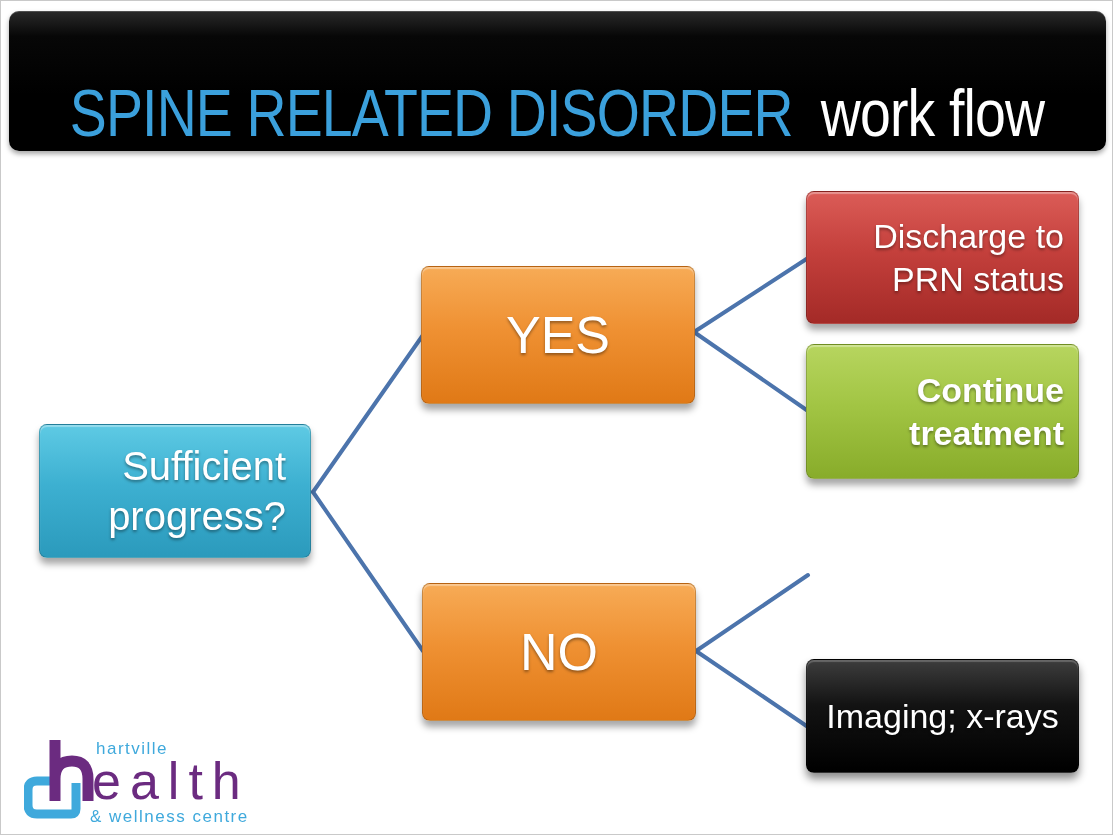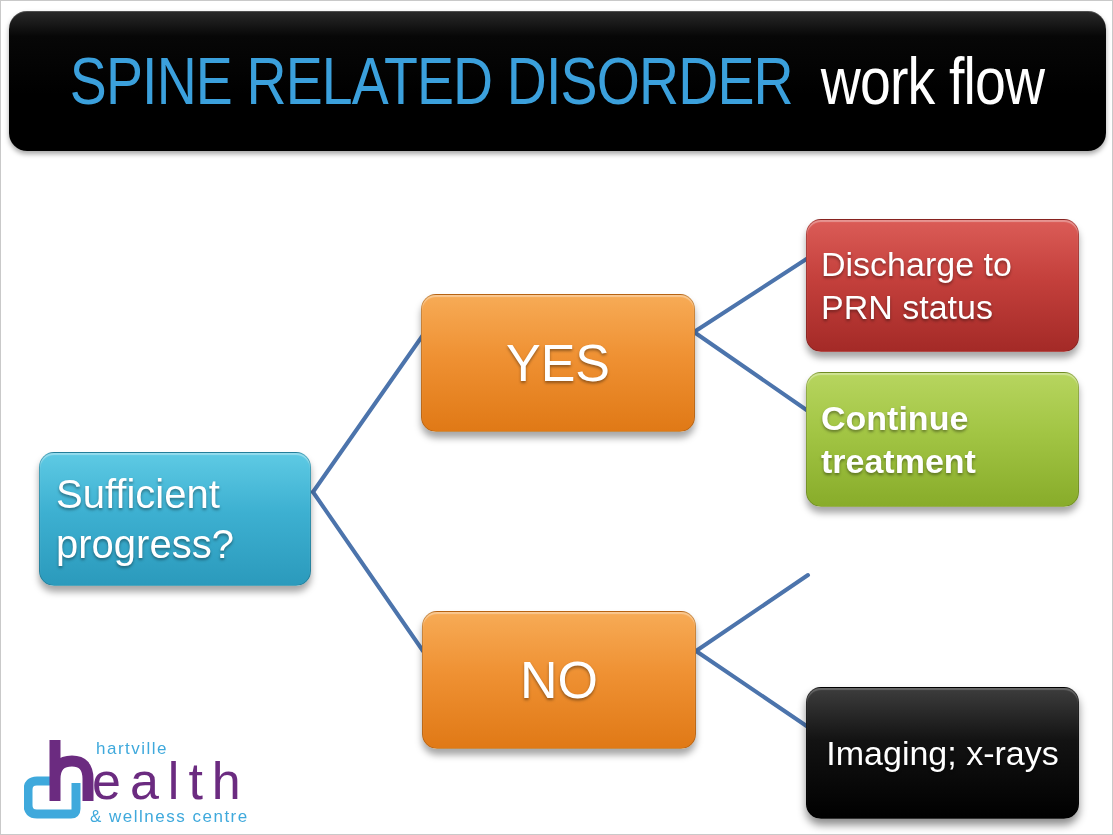--- a/index.html
+++ b/index.html
@@ -13,24 +13,24 @@
     overflow: hidden;
     font-family: "Liberation Sans", sans-serif;
   }
 
   
   .banner {
     position: absolute;
     left: 8px; top: 10px;
     width: 1097px; height: 140px;
     background: linear-gradient(180deg, #2a2a2a 0%, #070707 18%, #000000 60%);
-    border-radius: 18px;
+    border-radius: 10px;
     box-shadow: 0 3px 5px rgba(0,0,0,0.35), inset 0 1px 0 rgba(255,255,255,0.18);
     display: flex;
-    align-items: center;
+    align-items: flex-end;
     justify-content: center;
   }
   .banner-text {
     white-space: nowrap;
     font-size: 66px;
     font-weight: 500;
     letter-spacing: -1px;
     transform: scaleX(0.84);
     transform-origin: center;
   }
@@ -46,37 +46,36 @@
   }
   .connectors line {
     stroke: #4C74AC;
     stroke-width: 4;
     stroke-linecap: round;
   }
 
   
   .node {
     position: absolute;
-    border-radius: 15px;
+    border-radius: 8px;
     display: flex;
     align-items: center;
     justify-content: center;
-    text-align: left;
+    text-align: right;
     color: #ffffff;
     text-shadow: 0 2px 3px rgba(0,0,0,0.38);
     box-shadow: 0 6px 7px rgba(0,0,0,0.35), inset 0 2px 1px rgba(255,255,255,0.35);
     border: 1px solid rgba(0,0,0,0.18);
     line-height: 1.25;
-    margin-top: 28px;
   }
   .node-root {
     left: 38px; top: 423px; width: 272px; height: 134px;
     background: linear-gradient(180deg, #5ecae4 0%, #3db0d1 45%, #2b9abc 100%);
     font-size: 40px;
-    padding: 0 16px;
+    padding: 0 24px;
   }
   .node-decision {
     width: 274px; height: 138px;
     background: linear-gradient(180deg, #f7ab56 0%, #ef9133 45%, #e07916 100%);
     font-size: 52px;
   }
   .node-yes { left: 420px; top: 265px; }
   .node-no  { left: 421px; top: 582px; }
   .node-outcome {
     left: 805px; width: 273px;
@@ -90,21 +89,21 @@
   .node-continue {
     top: 343px; height: 135px;
     background: linear-gradient(180deg, #b7d55f 0%, #a2c544 45%, #88ac2a 100%);
     font-weight: bold;
   }
   .node-black {
     background: linear-gradient(180deg, #3d3d3d 0%, #131313 40%, #000000 100%);
     box-shadow: 0 6px 8px rgba(0,0,0,0.45), inset 0 2px 1px rgba(255,255,255,0.22);
   }
   .node-change  { top: 507px; height: 133px; }
-  .node-imaging { top: 658px; height: 132px; }
+  .node-imaging { top: 658px; height: 114px; }
 
   
   .logo {
     position: absolute;
     left: 23px; top: 736px;
     width: 240px; height: 90px;
   }
   .logo text { font-family: "Liberation Sans", sans-serif; }
   .logo-small { font-size: 17px; letter-spacing: 1.5px; fill: #3FA9DC; }
   .logo-big   { font-size: 52px; letter-spacing: 9px; fill: #6B2B80; }

